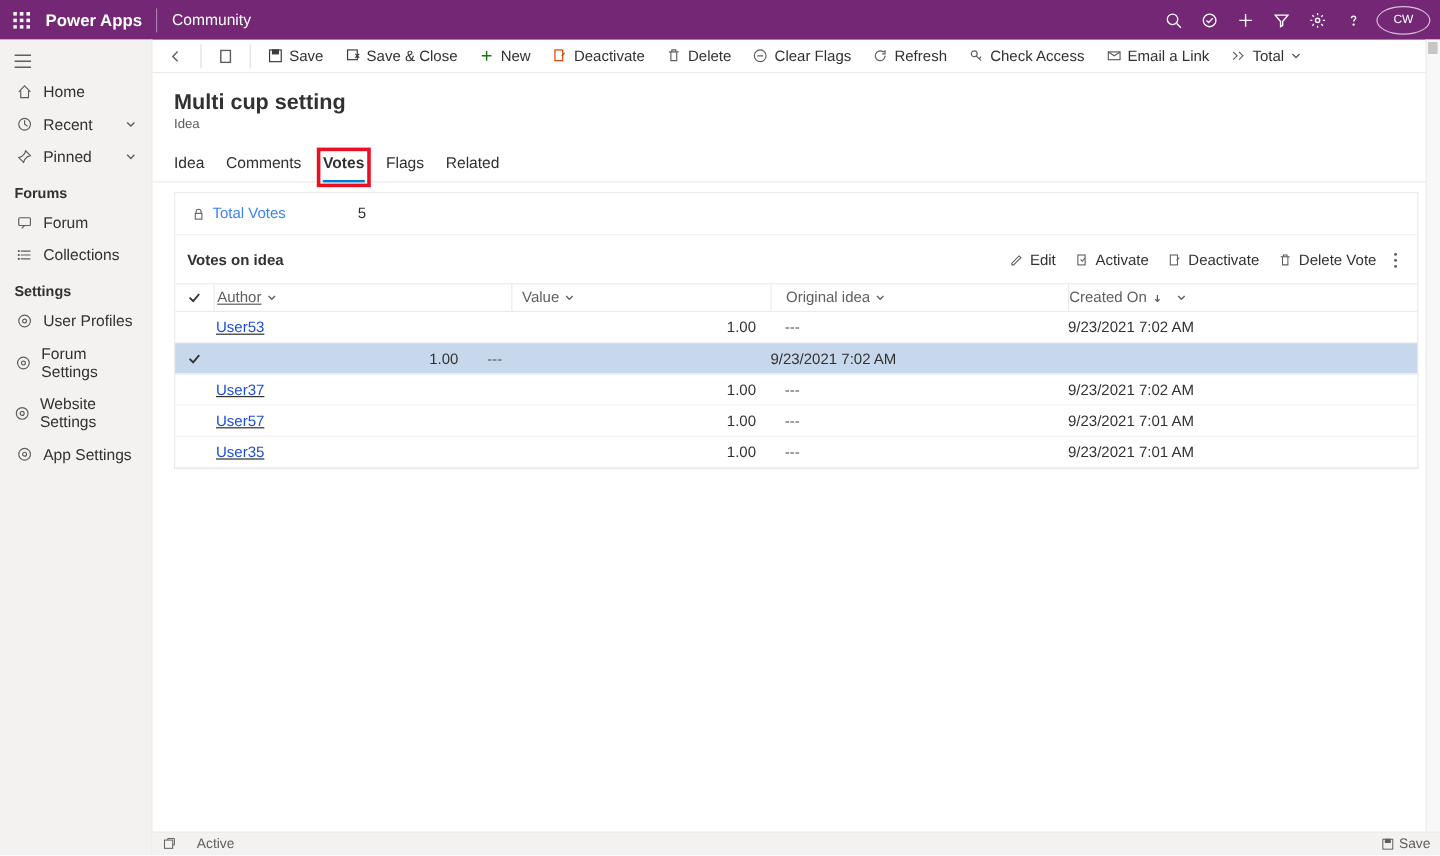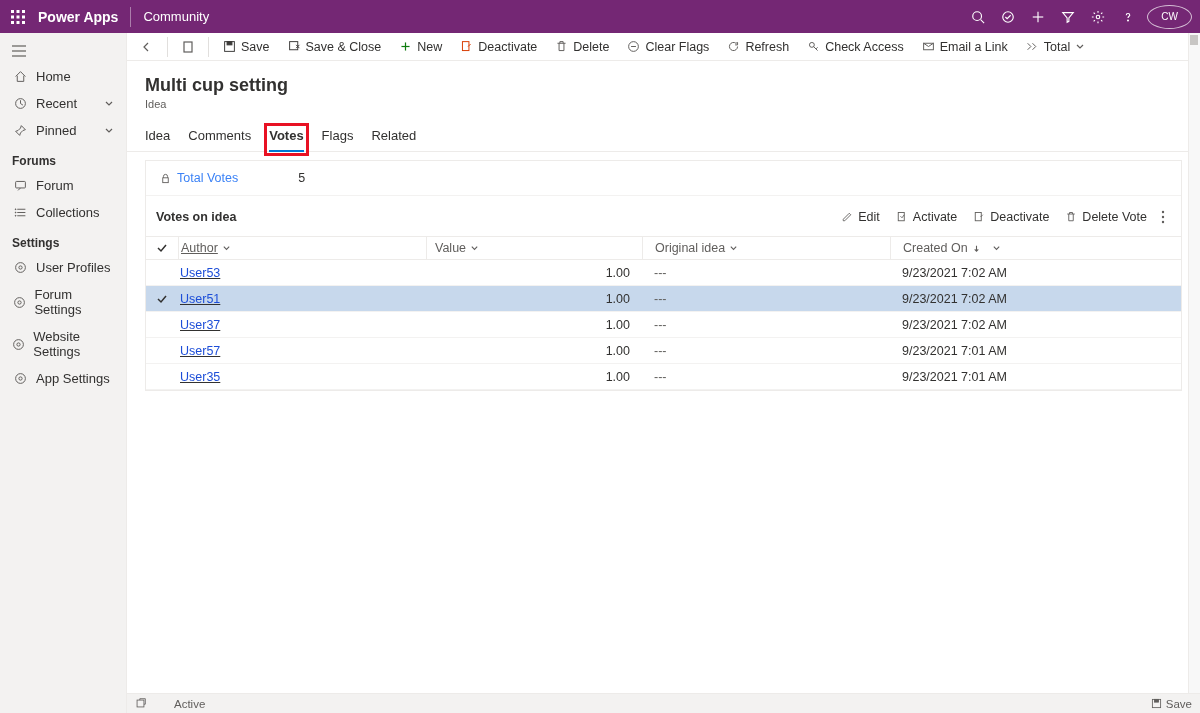--- a/index.html
+++ b/index.html
@@ -58,21 +58,21 @@
 .subgridhead .more { padding:4px 6px; cursor:pointer; }
 
 
 .grid { font-size:12.5px; }
 .grid .row { display:flex; align-items:center; border-bottom:1px solid #f3f2f1; height:26px; }
 .grid .hrow { border-top:1px solid #edebe9; border-bottom:1px solid #edebe9; color:#605e5c; height:24px; }
 .grid .c-check { width:32px; display:flex; justify-content:center; }
 .grid .c-author { width:248px; padding-left:2px;text-decoration:underline; }
 .grid .c-value { width:216px; text-align:right; padding-right:12px; }
 .grid .c-orig { width:248px; padding-left:12px; color:#605e5c; }
-.grid .c-created { flex:1; padding-left:12px; }
+.grid .c-created { flex:1; }
 .grid .hlabel { display:flex; align-items:center; gap:4px; }
 .grid .link { color:#1d4ed8; cursor:pointer; }
 .grid .row.selected { background:#c7d8ec; }
 .grid .colborder { border-left:1px solid #edebe9; height:100%; display:flex; align-items:center; }
 
 
 .statusbar { position:absolute; bottom:0; left:0; right:0; height:20px; background:#f3f2f1; border-top:1px solid #edebe9; display:flex; align-items:center; font-size:11.5px; padding:0 8px; color:#605e5c; }
 .statusbar .spacer { flex:1; }
 .statusbar .sbtn { display:flex; align-items:center; gap:4px; cursor:pointer; }
 
@@ -476,21 +476,20 @@
                 <div class="c-value">1.00</div>
                 <div class="c-orig">---</div>
                 <div class="c-created">9/23/2021 7:02 AM</div>
               </div>
               <div class="row selected">
                 <div class="c-check">
                   <svg width="12" height="12" viewBox="0 0 12 12" fill="none" stroke="#323130" stroke-width="1.5">
                     <path d="M2 6l3 3 5-6"></path>
                   </svg>
                 </div>
-                <div class="c-author"><span class="link">User51</span></div>
                 <div class="c-value">1.00</div>
                 <div class="c-orig">---</div>
                 <div class="c-created">9/23/2021 7:02 AM</div>
               </div>
               <div class="row">
                 <div class="c-check"></div>
                 <div class="c-author"><span class="link">User37</span></div>
                 <div class="c-value">1.00</div>
                 <div class="c-orig">---</div>
                 <div class="c-created">9/23/2021 7:02 AM</div>
@@ -518,21 +517,21 @@
         <div class="thumb"></div>
       </div>
 
     <div class="statusbar">
       <div class="sbtn">
           <svg width="11" height="11" viewBox="0 0 16 16" fill="none" stroke="#605e5c" stroke-width="1.2">
             <rect x="3" y="3" width="10" height="10"></rect>
             <path d="M7 3V1h8v8h-2"></path>
           </svg>
         </div>
-      <span style="margin-left:28px">Active</span>
+      <span style="margin-left:18px">Active</span>
       <div class="spacer"></div>
       <div class="sbtn">
           <svg width="11" height="11" viewBox="0 0 16 16" fill="none" stroke="#605e5c" stroke-width="1.2">
             <rect x="2" y="2" width="12" height="12"></rect>
             <rect x="5" y="2" width="6" height="4" fill="#605e5c"></rect>
           </svg>
           <span>Save</span>
         </div>
     </div>
   </div>

